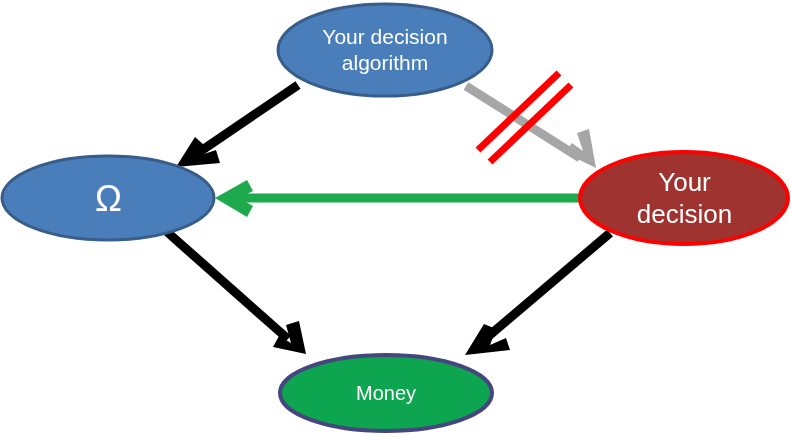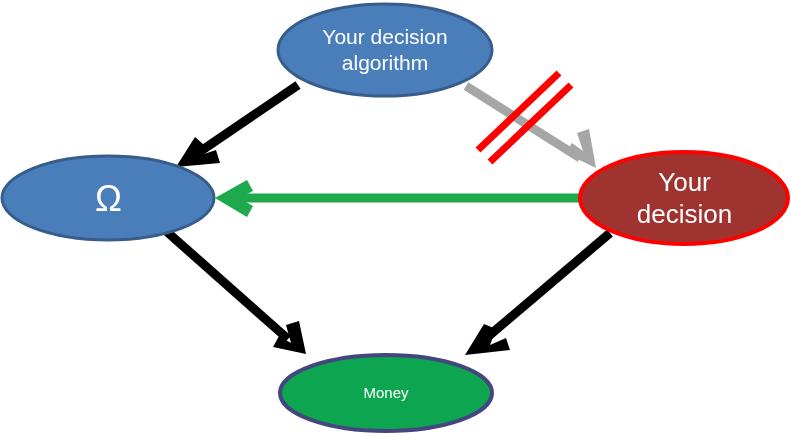--- a/index.html
+++ b/index.html
@@ -42,21 +42,21 @@
   #label-omega {
     left: 2px; top: 156px; width: 213px; height: 85px;
     font-size: 36px;
   }
   #label-decision {
     left: 580px; top: 152px; width: 209px; height: 93px;
     font-size: 26px;
   }
   #label-money {
     left: 280px; top: 355px; width: 212px; height: 76px;
-    font-size: 15px;
+    font-size: 20px;
   }
 </style>
 </head>
 <body>
 
 <div id="canvas">
 
   <svg id="graph-svg" viewBox="0 0 791 439" xmlns="http://www.w3.org/2000/svg">
 
     <g>

